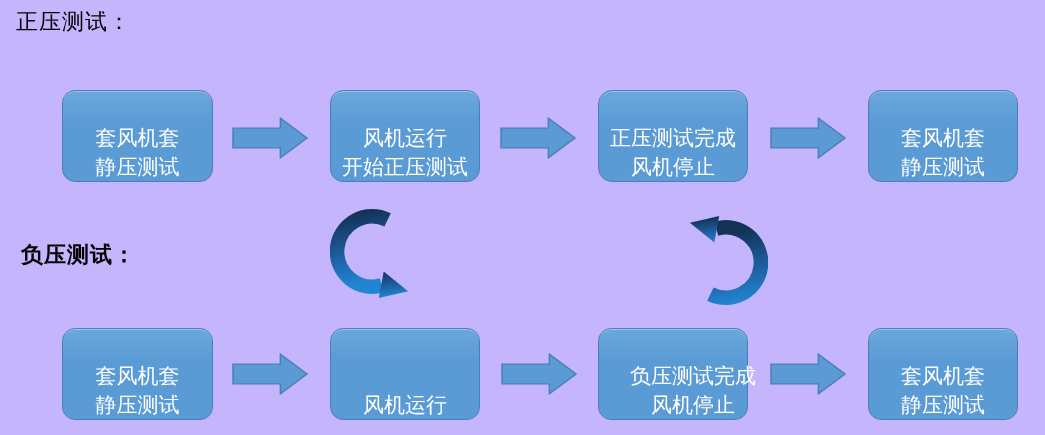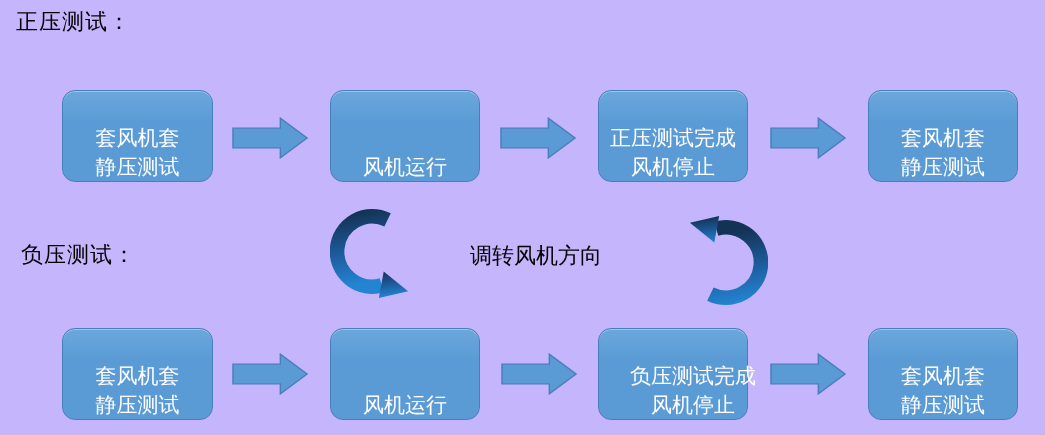--- a/index.html
+++ b/index.html
@@ -45,31 +45,31 @@
   .step span{display:block;white-space:nowrap;}
   .arrow-r{position:absolute;width:77px;height:42px;}
   .curve{position:absolute;width:82px;height:108px;}
 </style>
 </head>
 <body>
 
 <div class="canvas">
 
   <div class="section-label" style="left:16px;top:7px;">正压测试：</div>
-  <div class="section-label" style="left:21px;top:240px;">负压测试：</div>
-  <div class="note" style="left:470px;top:241px;">调转风机方向</div>
+  <div class="section-label" style="left:21px;top:240px;font-weight:bold;">负压测试：</div>
 
   <div class="step" style="left:62px;top:90px;width:151px;">
     <span>套风机套</span>
     <span>静压测试</span>
   </div>
   <div class="step" style="left:330px;top:90px;">
     <span>风机运行</span>
+    <span>开始正压测试</span>
   </div>
-  <div class="step" style="left:598px;top:90px;">
+  <div class="step" style="left:598px;top:90px;border-radius:14px;">
     <span>正压测试完成</span>
     <span>风机停止</span>
   </div>
   <div class="step" style="left:868px;top:90px;">
     <span>套风机套</span>
     <span>静压测试</span>
   </div>
 
   <svg class="arrow-r" style="left:232px;top:117px;" viewBox="0 0 78 42">
     <polygon points="1,11 49,11 49,1 76,21 49,41 49,31 1,31" fill="#5b9bd5" stroke="#4a7ebb" stroke-width="1.5"></polygon>

